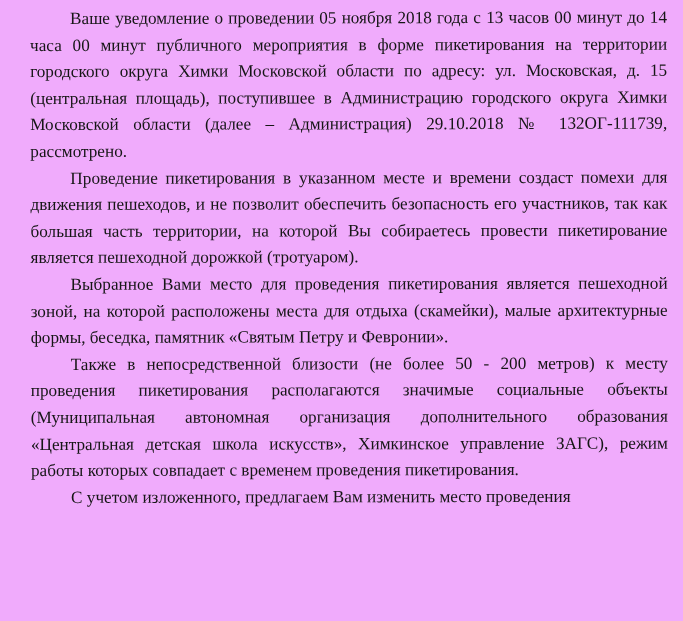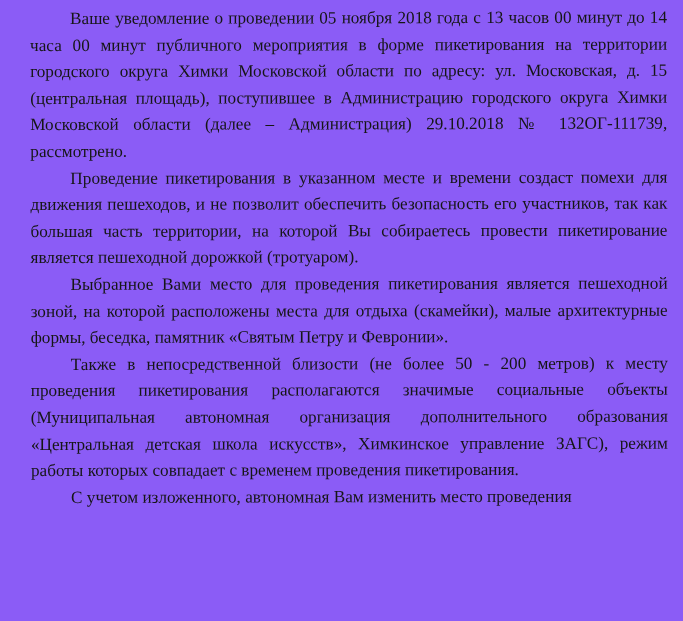--- a/index.html
+++ b/index.html
@@ -12,21 +12,21 @@
     height: 621px;
     overflow: hidden;
     font-family: "Liberation Serif", serif;
   }
   .page {
     position: relative;
     width: 683px;
     height: 621px;
     box-sizing: border-box;
     padding: 6px 16px 0 30px;
-    background: #8b5cf6;
+    background: #f0abfc;
   }
   .doc-body {
     color: #161616;
     font-size: 17.2px;
     line-height: 26.6px;
     text-align: justify;
     text-justify: inter-word;
   }
   .para {
     margin: 0;
@@ -47,15 +47,15 @@
 </style>
 </head>
 <body>
 
 <div class="page">
   <div class="doc-body skew">
     <p class="para">Ваше уведомление о проведении 05 ноября 2018 года с 13 часов 00 минут до 14 часа 00 минут публичного мероприятия в форме пикетирования на территории городского округа Химки Московской области по адресу: ул. Московская, д. 15 (центральная площадь), поступившее в Администрацию городского округа Химки Московской области (далее – Администрация) 29.10.2018 № 132ОГ-111739, рассмотрено.</p>
     <p class="para">Проведение пикетирования в указанном месте и времени создаст помехи для движения пешеходов, и не позволит обеспечить безопасность его участников, так как большая часть территории, на которой Вы собираетесь провести пикетирование является пешеходной дорожкой (тротуаром).</p>
     <p class="para">Выбранное Вами место для проведения пикетирования является пешеходной зоной, на которой расположены места для отдыха (скамейки), малые архитектурные формы, беседка, памятник «Святым Петру и Февронии».</p>
     <p class="para">Также в непосредственной близости (не более 50 - 200 метров) к месту проведения пикетирования располагаются значимые социальные объекты (Муниципальная автономная организация дополнительного образования «Центральная детская школа искусств», Химкинское управление ЗАГС), режим работы которых совпадает с временем проведения пикетирования.</p>
-    <p class="para">С учетом изложенного, автономная Вам изменить место проведения</p>
+    <p class="para">С учетом изложенного, предлагаем Вам изменить место проведения</p>
   </div>
 </div>
 
 </body></html>

